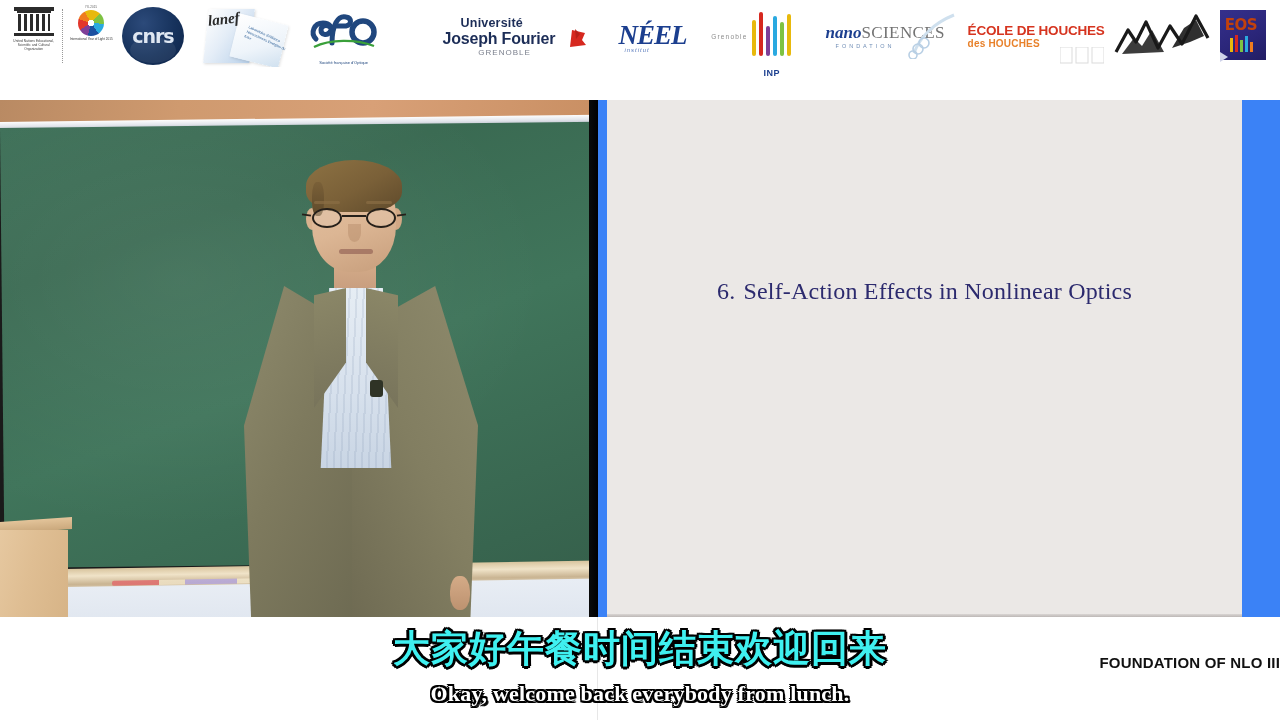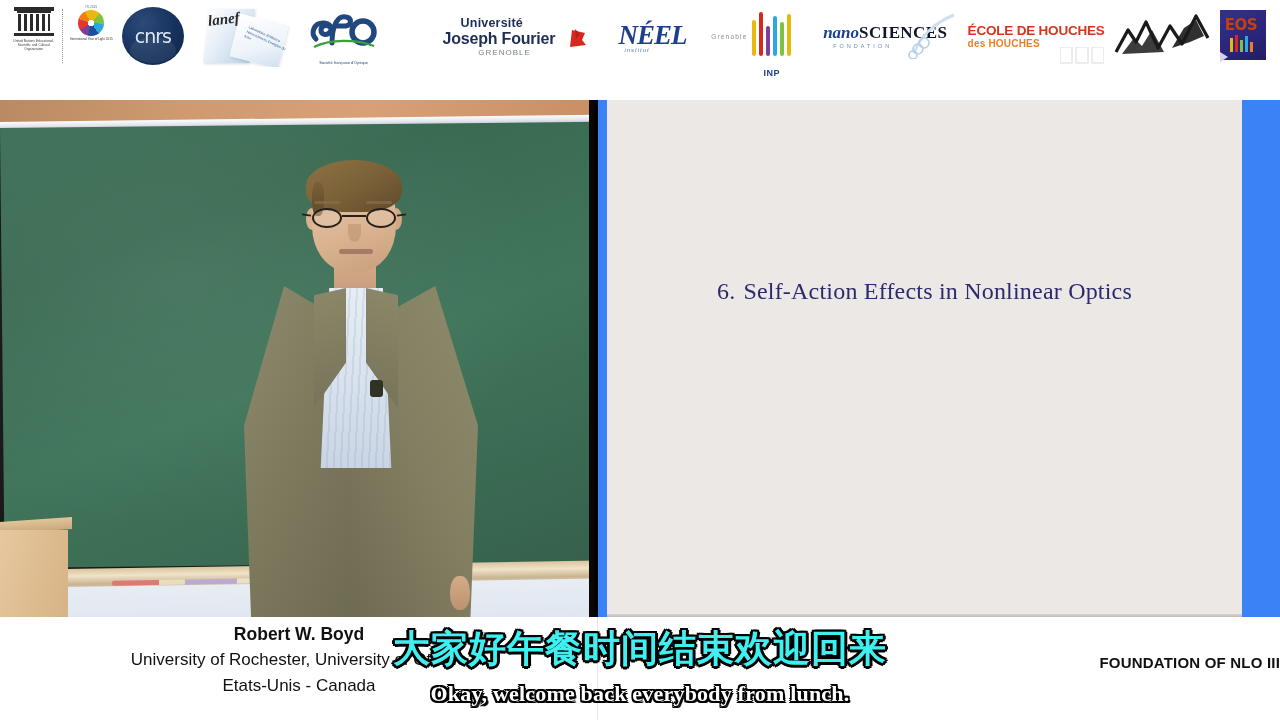--- a/index.html
+++ b/index.html
@@ -41,21 +41,21 @@
   }
   .iyl-cap { font-size: 3.1px; line-height: 4.2px; color: #333; }
 
   
   .logo-cnrs { width: 66px; height: 62px; }
   .cnrs-oval { width: 62px; height: 58px; border-radius: 50%;
     background: radial-gradient(ellipse at 35% 28%, #2c4a7a 0%, #16325c 55%, #0d2347 100%);
     display: flex; align-items: center; justify-content: center; position: relative; overflow: hidden; }
   .cnrs-oval::after { content: ""; position: absolute; left: 8px; top: 30px; width: 46px; height: 26px;
     border-radius: 50%; background: rgba(255,255,255,0.07); }
-  .cnrs-text { color: #dfe7f2; font-size: 19px; font-weight: 400; letter-spacing: -1px;
+  .cnrs-text { color: #dfe7f2; font-size: 19px; font-weight: 700; letter-spacing: -1px;
     font-family: "DejaVu Sans", sans-serif; position: relative; z-index: 2; }
 
   
   .logo-lanef { width: 100px; height: 62px; position: relative; overflow: hidden; }
   .lanef-sheet { position: absolute; left: 14px; top: 4px; width: 46px; height: 54px;
     background: linear-gradient(120deg, #fefefe 0%, #e4edf7 45%, #b9d1ea 100%);
     transform: skewX(-6deg); box-shadow: 1px 1px 3px rgba(0,0,0,.15); }
   .lanef-sheet2 { position: absolute; left: 42px; top: 14px; width: 50px; height: 44px;
     background: linear-gradient(150deg, #ffffff 0%, #eef4fa 60%, #cfe0ef 100%);
     transform: rotate(14deg); box-shadow: 1px 1px 3px rgba(0,0,0,.12); }
@@ -90,21 +90,21 @@
   .inp-word { font-size: 6.5px; color: #8b8b8b; letter-spacing: 1.2px; }
   .inp-bars { position: relative; width: 48px; height: 48px; margin-left: 2px; }
   .inp-bars span { position: absolute; bottom: 4px; width: 4px; border-radius: 2px; }
   .inp-badge { position: absolute; left: 13px; top: 24px; font-size: 9px; font-weight: 700; color: #1c3f8f;
     letter-spacing: .5px; background: #fff; padding: 0 1px; margin-top: 32px; }
 
   
   .logo-nano { width: 150px; height: 62px; position: relative; }
   .nano-l1 { font-size: 17px; color: #1c3f8f; font-family: "Liberation Serif", serif; }
   .nano-l1 i { font-style: italic; font-weight: 700; }
-  .nano-l1 b { font-weight: 700; letter-spacing: .4px; color: #0f172a; }
+  .nano-l1 b { font-weight: 400; letter-spacing: .4px; color: #737373; }
   .nano-l2 { font-size: 5.5px; color: #6f8db5; letter-spacing: 3px; padding-left: 10px; }
   .nano-swoosh { position: absolute; right: 0; top: 8px; width: 56px; height: 46px; }
 
   
   .logo-eph { width: 140px; height: 62px; position: relative; }
   .eph-l1 { font-size: 13.5px; font-weight: 700; color: #d6341f; letter-spacing: -.2px; }
   .eph-l2 { font-size: 10px; font-weight: 700; color: #e8812a; letter-spacing: .2px; }
   .eph-grid { position: absolute; right: 2px; bottom: 2px; width: 44px; height: 18px; opacity: .35; }
 
   
@@ -416,25 +416,20 @@
     <div class="v-rightborder"></div>
   </div>
 
   <div class="slide-wrap">
     <div class="slide">
       <div class="slide-title"><span class="num">6.</span><span>Self-Action Effects in Nonlinear Optics</span></div>
     </div>
   </div>
 
   <div class="bottom">
-    <div class="speaker">
-      <div class="spk-name">Robert W. Boyd</div>
-      <div class="spk-aff">University of Rochester, University of Ottawa</div>
-      <div class="spk-loc">Etats-Unis - Canada</div>
-    </div>
     <div class="slide-footer">FOUNDATION OF NLO III</div>
   </div>
   <div class="bottom-divider"></div>
 
   <div class="sub-zh">大家好午餐时间结束欢迎回来</div>
   <div class="sub-en">Okay, welcome back everybody from lunch.</div>
 
 </div>
 
 </body></html>

